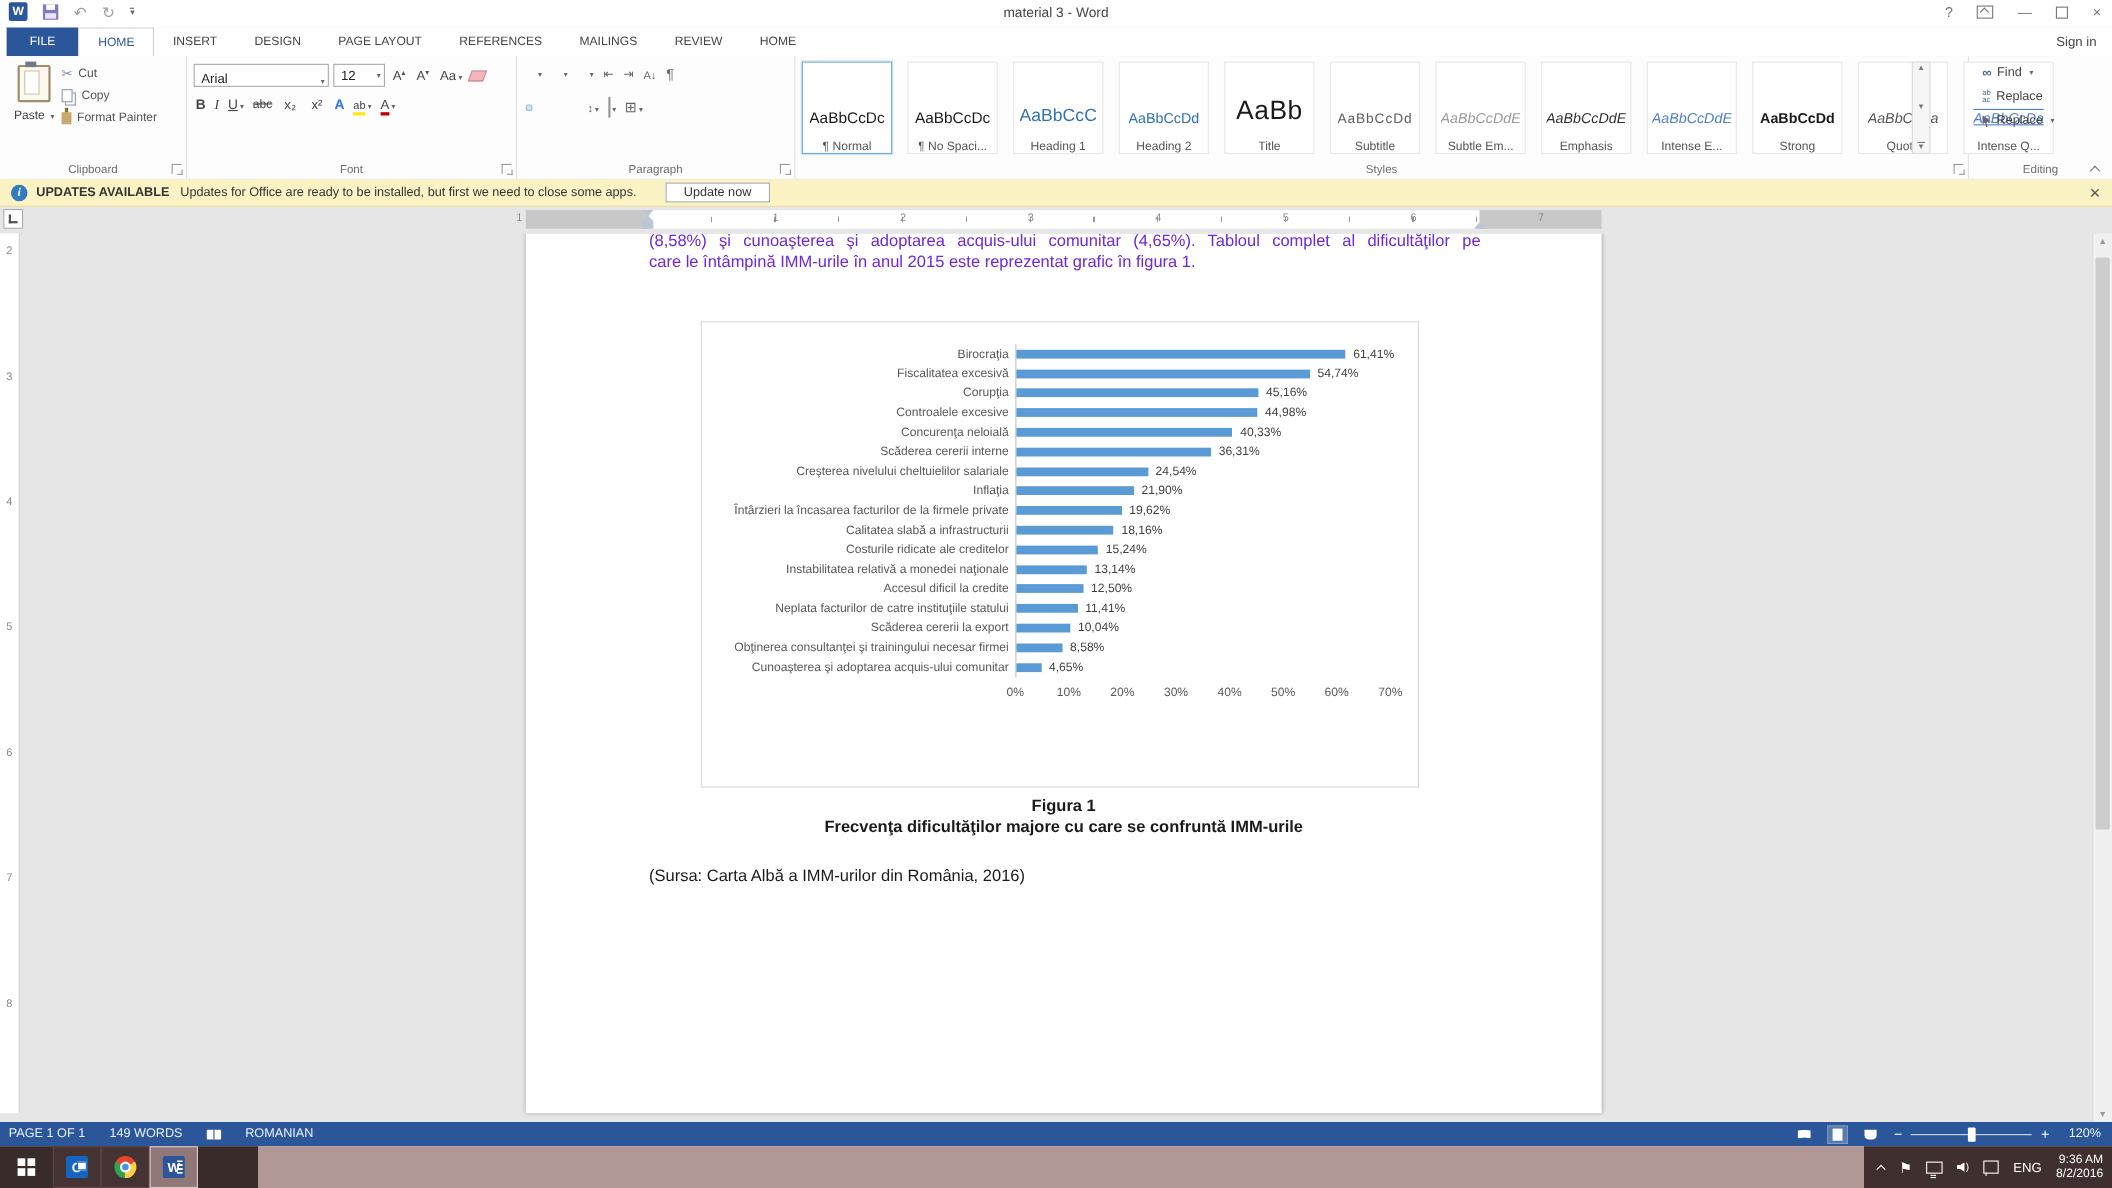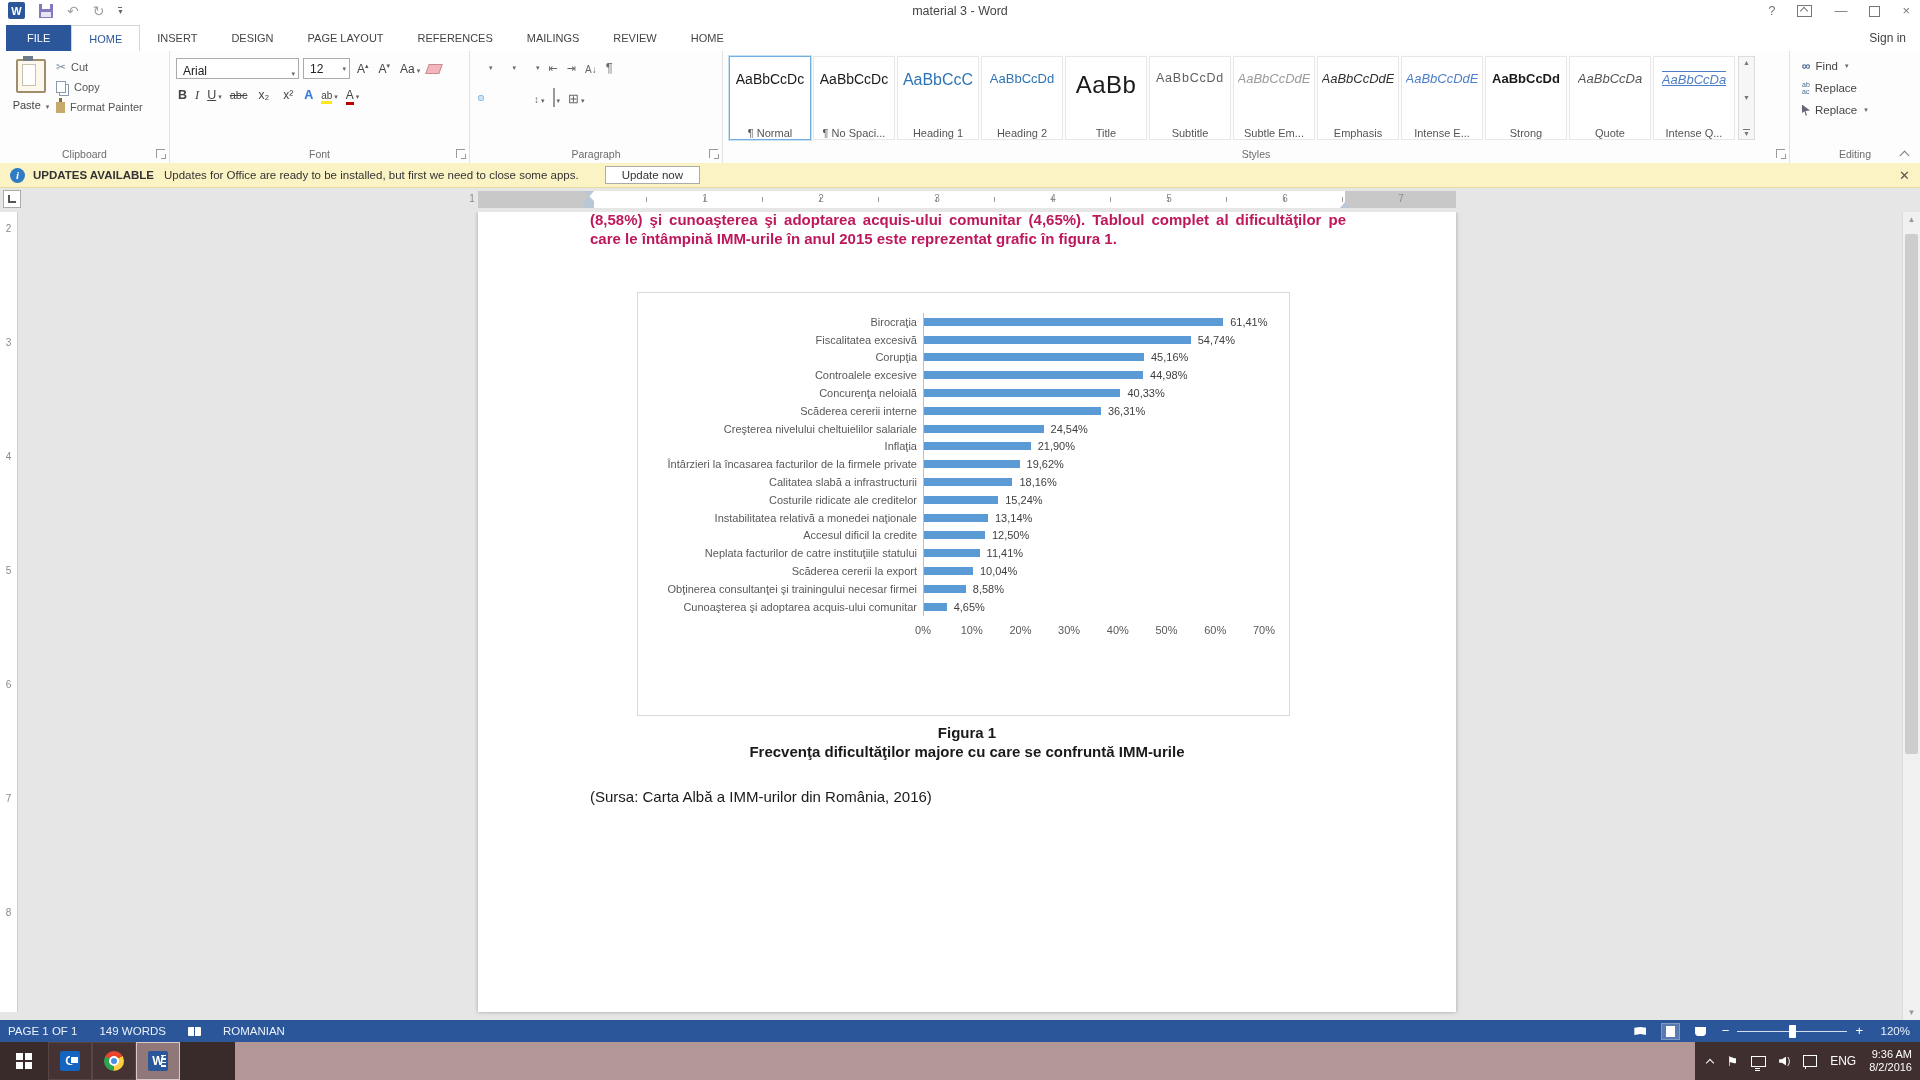--- a/index.html
+++ b/index.html
@@ -82,22 +82,22 @@
   .ic-pilcrow{font-size:13px;color:#6a6a6a;line-height:12px;}
   .ic-align{width:13px;height:11px;background:repeating-linear-gradient(#777 0 1.2px,transparent 1.2px 3.2px);}
   .alignbox{padding:3px;border-radius:2px;}
   .alignbox.on{background:#cde3f7;border:1px solid #92c0e3;padding:2px;}
   .ic-spacing::before{content:"↕";font-size:10px;color:#666;}
   .ic-shade{width:12px;height:10px;background:linear-gradient(#fff 0 70%,#f3d13e 70%);border:1px solid #999;}
   .ic-borders{font-size:13px;color:#666;line-height:12px;}
   
   .g-styles{flex:1 1 auto;}
   .stylegal{position:absolute;left:6px;top:5px;display:flex;}
-  .style-item{width:82px;height:84px;border:1px solid #e7e7e7;margin-right:2px;background:#fff;
-              display:flex;flex-direction:column;align-items:center;justify-content:space-between;padding-top:14px;box-sizing:border-box;}
+  .style-item{width:82px;height:84px;border:1px solid #e7e7e7;margin-right:14px;background:#fff;
+              display:flex;flex-direction:column;align-items:center;justify-content:flex-end;padding-top:14px;box-sizing:border-box;}
   .style-item.selected{border:1px solid #74aede;box-shadow:0 0 0 1px #c6e0f4;}
   .style-preview{font-size:14px;color:#1a1a1a;white-space:nowrap;overflow:hidden;max-width:78px;}
   .style-name{margin-top:12px;font-size:11px;color:#555;white-space:nowrap;overflow:hidden;max-width:78px;}
   .p-h1 .style-preview{color:#2e74b5;font-size:16px;}
   .p-h2 .style-preview{color:#2e74b5;font-size:13px;}
   .p-title .style-preview{font-size:24px;letter-spacing:.5px;}
   .p-subtitle .style-preview{color:#5f5f5f;font-size:12.5px;letter-spacing:.8px;}
   .p-subtle .style-preview{font-style:italic;color:#9a9a9a;font-size:13px;}
   .p-emph .style-preview{font-style:italic;color:#2f2f2f;font-size:13px;}
   .p-intense .style-preview{font-style:italic;color:#4d7ec8;font-size:13px;}
@@ -136,21 +136,21 @@
   .hnum{position:absolute;top:2px;font-size:10px;color:#8a8a8a;width:14px;text-align:center;margin-left:-7px;}
   .ind-first{position:absolute;left:106px;top:0;width:0;height:0;border-left:5px solid transparent;border-right:5px solid transparent;border-top:6px solid #b9c7d6;}
   .ind-left{position:absolute;left:106px;bottom:0;width:10px;height:7px;background:#b9c7d6;}
   .ind-left::before{content:"";position:absolute;left:0;top:-5px;width:0;height:0;border-left:5px solid transparent;border-right:5px solid transparent;border-bottom:5px solid #b9c7d6;}
   .ind-right{position:absolute;left:862px;bottom:0;width:0;height:0;border-left:5px solid transparent;border-right:5px solid transparent;border-bottom:6px solid #b9c7d6;}
   
   .docarea{position:absolute;left:0;top:212px;width:100%;height:808px;background:#e6e6e6;overflow:hidden;}
   .vruler{position:absolute;left:0;top:0;width:17px;height:800px;background:#fff;border-right:1px solid #d0d0d0;}
   .vnum{position:absolute;left:0;width:17px;text-align:center;font-size:10px;color:#8a8a8a;}
   .page{position:absolute;left:478px;top:0;width:978px;height:800px;background:#fff;box-shadow:0 0 4px rgba(0,0,0,.3);}
-  .body-text{position:absolute;left:112px;width:756px;font-size:15px;color:#be185d;line-height:19px;font-weight:bold;}
+  .body-text{position:absolute;left:112px;width:756px;font-size:15px;color:#6d28d9;line-height:19px;}
   .para1{top:-2px;text-align:justify;text-align-last:justify;}
   .para2{top:17px;}
   .caption1{position:absolute;top:512px;left:0;width:100%;text-align:center;font-weight:bold;font-size:15px;color:#1a1a1a;}
   .caption2{position:absolute;top:531px;left:0;width:100%;text-align:center;font-weight:bold;font-size:15px;color:#1a1a1a;}
   .source{position:absolute;top:576px;left:112px;font-size:15px;color:#1a1a1a;}
   
   .chart-frame{position:absolute;left:159px;top:80px;width:653px;height:424px;border:1px solid #d9d9d9;background:#fff;box-sizing:border-box;}
   .chart-plot{padding-top:20px;}
   .chart-row{height:17.8px;display:flex;align-items:center;}
   .chart-cat{width:279px;text-align:right;padding-right:6px;font-size:11px;color:#595959;white-space:nowrap;flex:0 0 auto;}

